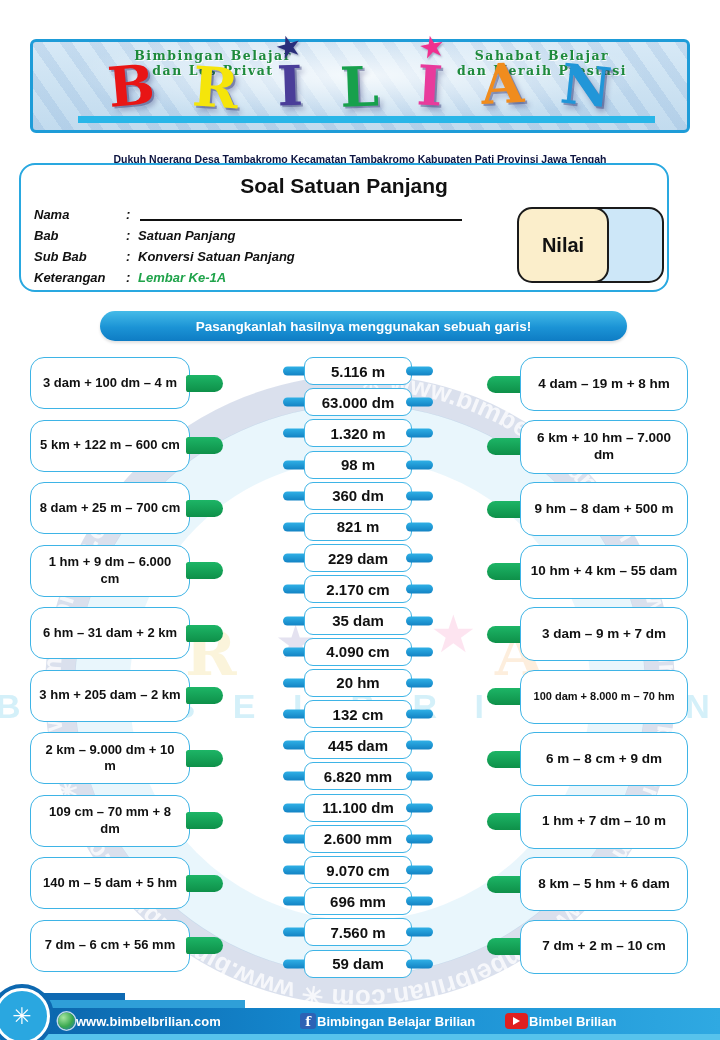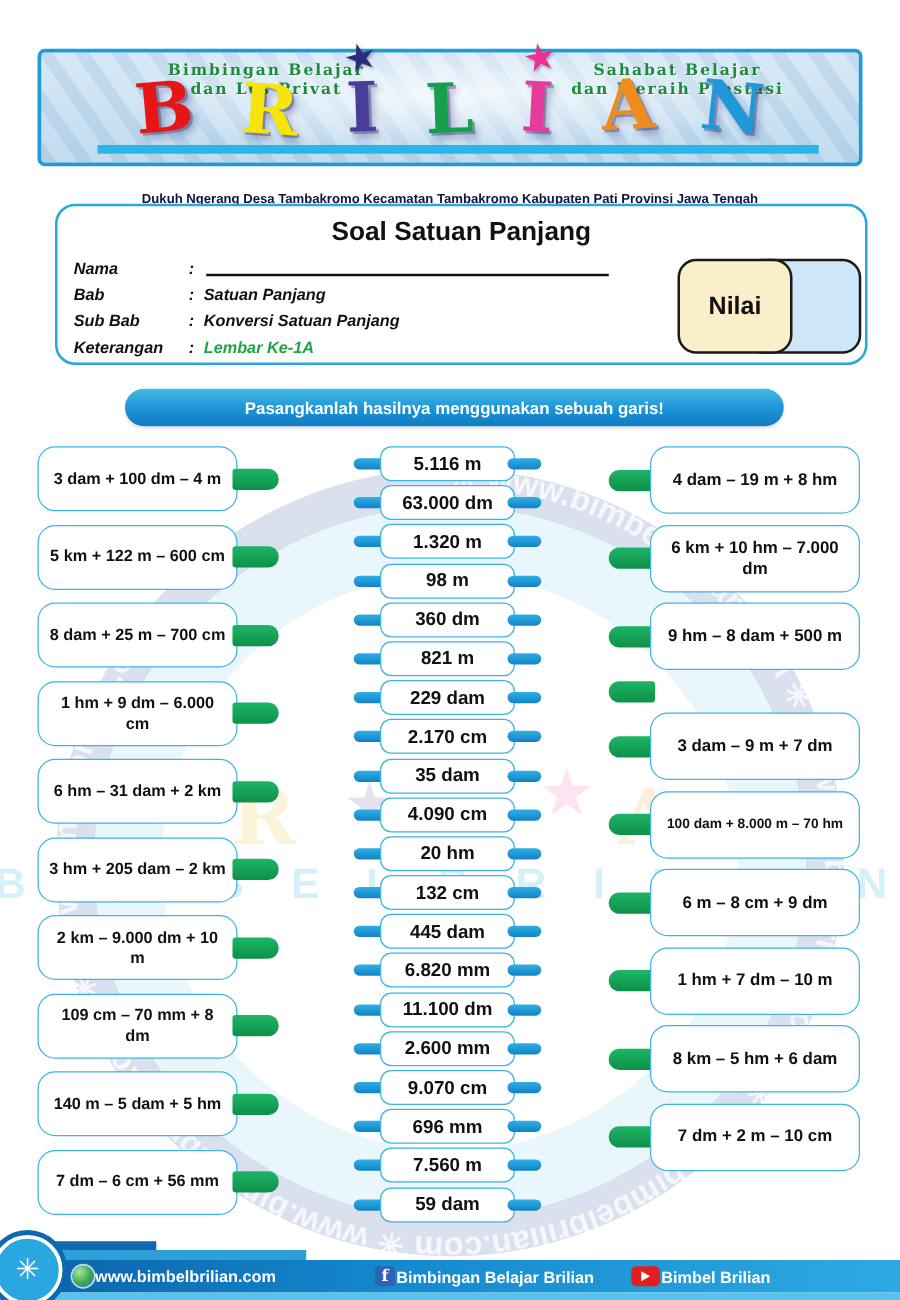--- a/index.html
+++ b/index.html
@@ -42,21 +42,21 @@
   .ll-5 { transform:rotate(-3deg) translateY(-2px); }
   .ll-6 { transform:rotate(6deg); }
   .logo-star { position:absolute; top:-26px; left:50%; transform:translateX(-50%) rotate(-14deg);
     font-family:"DejaVu Sans",sans-serif; font-size:30px; line-height:1;
     text-shadow:1px 2px 2px rgba(44,48,110,.35); }
   .cyan-bar { position:absolute; left:45px; right:32px; top:74px; height:7px; background:#29b6e8; }
   .address { position:absolute; left:0; top:84px; width:100%; text-align:center;
     font-size:10.5px; font-weight:bold; line-height:13.5px; color:#0d1440; white-space:pre-wrap; }
 
   
-  .title-card { position:absolute; left:44px; top:163px; width:650px; height:129px;
+  .title-card { position:absolute; left:19px; top:163px; width:650px; height:129px;
     border:2px solid #29a8e0; border-radius:16px; background:#fff; z-index:2; }
   .tc-title { text-align:center; font-size:21px; font-weight:bold; color:#111; margin-top:9px; }
   .tc-fields { position:absolute; left:13px; top:42px; }
   .f-row { display:flex; align-items:flex-start; height:21px; font-size:13px; font-weight:bold; color:#111;font-style:italic; }
   .f-label { width:92px; }
   .f-colon { width:12px; }
   .f-value { }
   .name-line { width:322px; height:14px; border-bottom:2.2px solid #111; margin-left:2px; }
   .nilai-box { position:absolute; left:456px; top:42px; width:92px; height:76px; background:#fbeecb;
     border:2px solid #1a1a1a; border-radius:15px; display:flex; align-items:center; justify-content:center;
@@ -350,20 +350,21 @@
     <div class="match-item">
         <div class="pill-green"></div>
         <div class="box">6 km + 10 hm – 7.000 dm</div>
       </div>
     <div class="match-item">
         <div class="pill-green"></div>
         <div class="box">9 hm – 8 dam + 500 m</div>
       </div>
     <div class="match-item">
         <div class="pill-green"></div>
+        <div class="box">10 hm + 4 km – 55 dam</div>
       </div>
     <div class="match-item">
         <div class="pill-green"></div>
         <div class="box">3 dam – 9 m + 7 dm</div>
       </div>
     <div class="match-item">
         <div class="pill-green"></div>
         <div class="box">100 dam + 8.000 m – 70 hm</div>
       </div>
     <div class="match-item">

